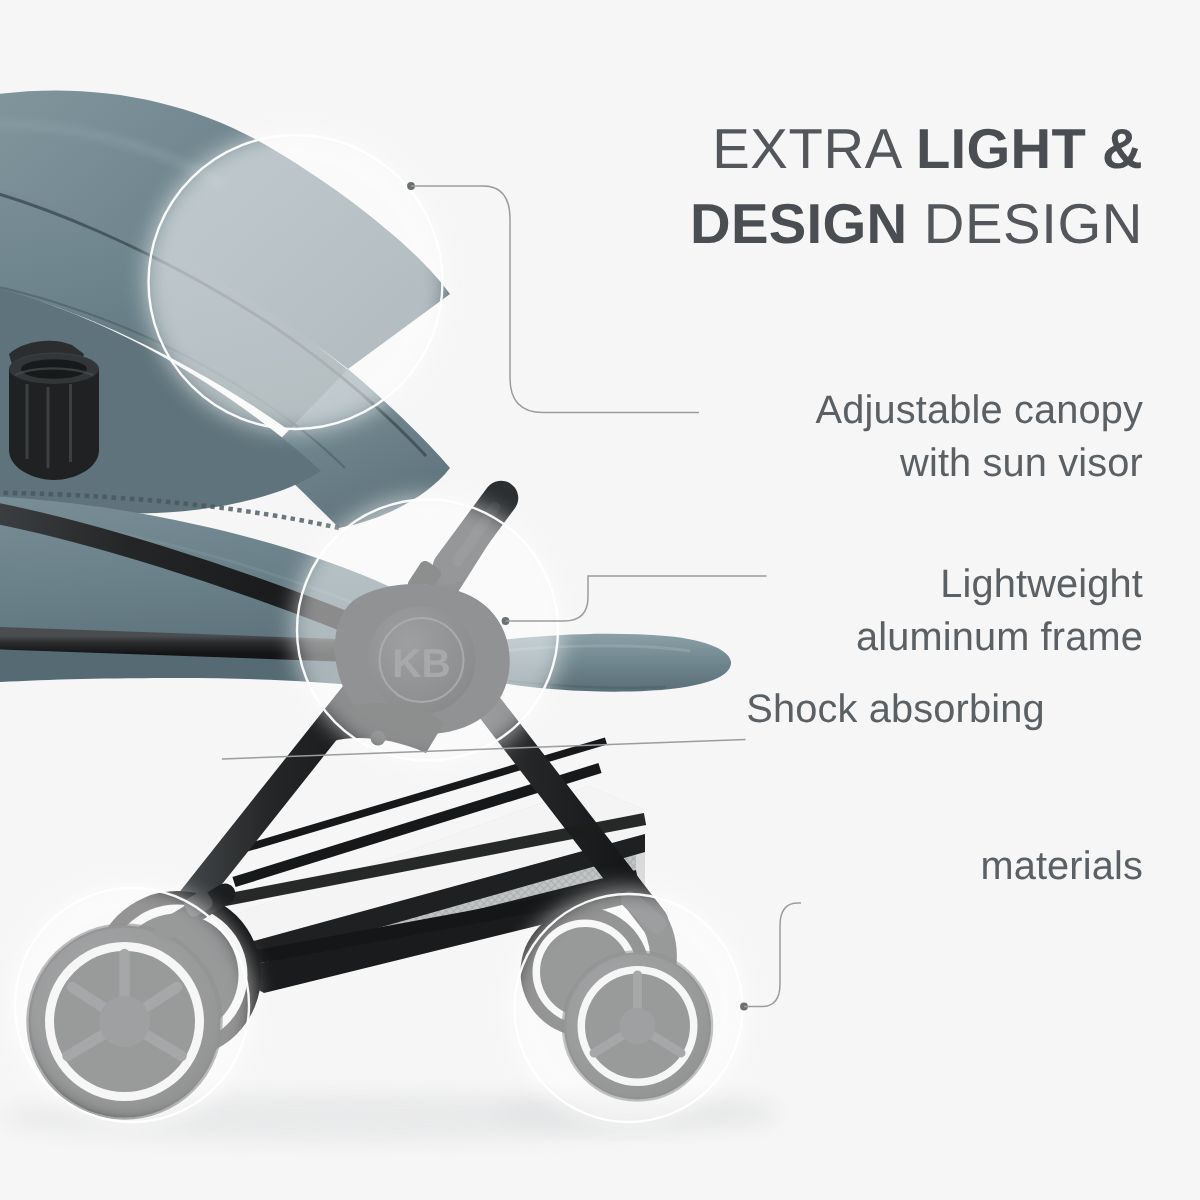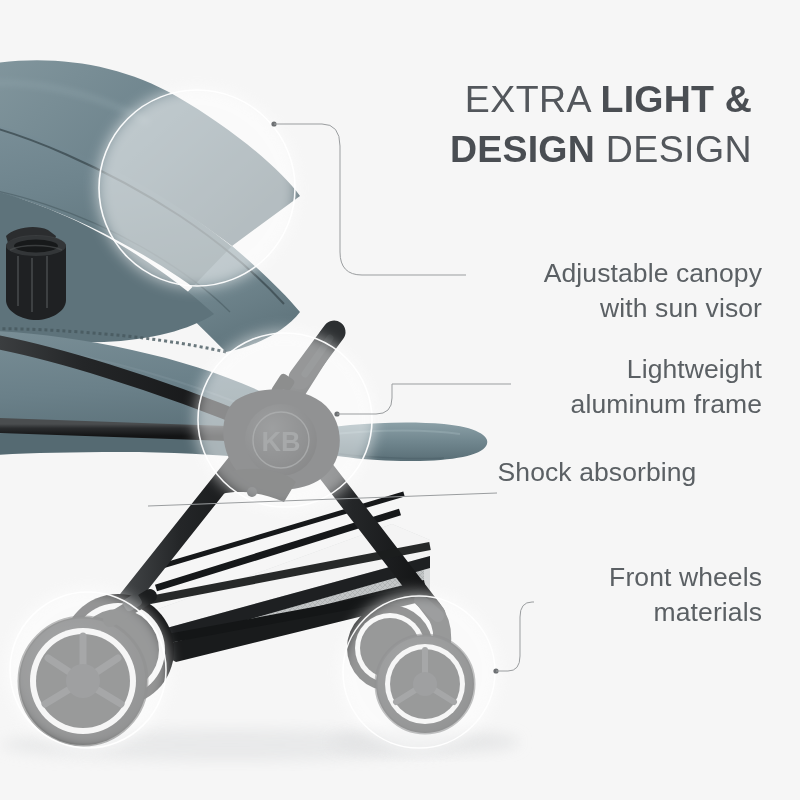--- a/index.html
+++ b/index.html
@@ -11,21 +11,21 @@
     overflow:hidden;
   }
   #stage{position:relative;width:800px;height:800px;background:#f6f6f6;overflow:hidden;}
 
   
   #product{position:absolute;left:0;top:0;width:800px;height:800px;}
 
   
   .headline{
     position:absolute;
-    right:48px; top:74px;
+    right:38px; top:74px;
     width:430px;
     text-align:right;
     font-size:37.5px;
     line-height:1.34;
     letter-spacing:.4px;
     color:#53575c;
     font-weight:300;
   }
   .headline .b{font-weight:700;color:#4a4e53;letter-spacing:.2px;}
 
@@ -35,21 +35,21 @@
     right:38px;
     width:330px;
     text-align:right;
     color:#5b6064;
     font-size:26.5px;
     line-height:1.33;
     font-weight:300;
     letter-spacing:.1px;
   }
   #feat-0{top:256px;}
-  #feat-1{top:352px;}
+  #feat-1{top:372px;}
   #feat-2{top:455px;text-align:center;}
   #feat-3{top:560px;}
   .feat .l2{display:block;}
 
   
   #callouts{position:absolute;left:0;top:0;width:800px;height:800px;pointer-events:none;}
 </style>
 </head>
 <body>
 
@@ -305,17 +305,16 @@
     <span class="l2">with sun visor</span>
   </div>
   <div class="feat" id="feat-1">
     <span>Lightweight</span>
     <span class="l2">aluminum frame</span>
   </div>
   <div class="feat" id="feat-2">
     <span>Shock absorbing</span>
   </div>
   <div class="feat" id="feat-3">
-    <span>Front wheels</span>
     <span class="l2">materials</span>
   </div>
 
 </div>
 
 </body></html>

